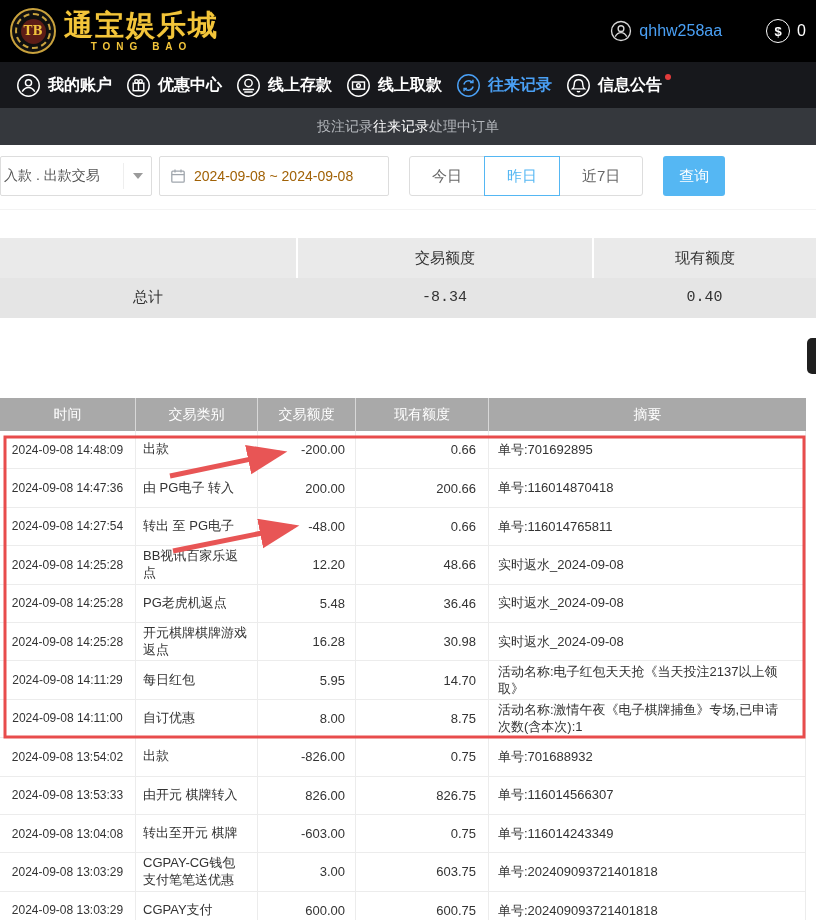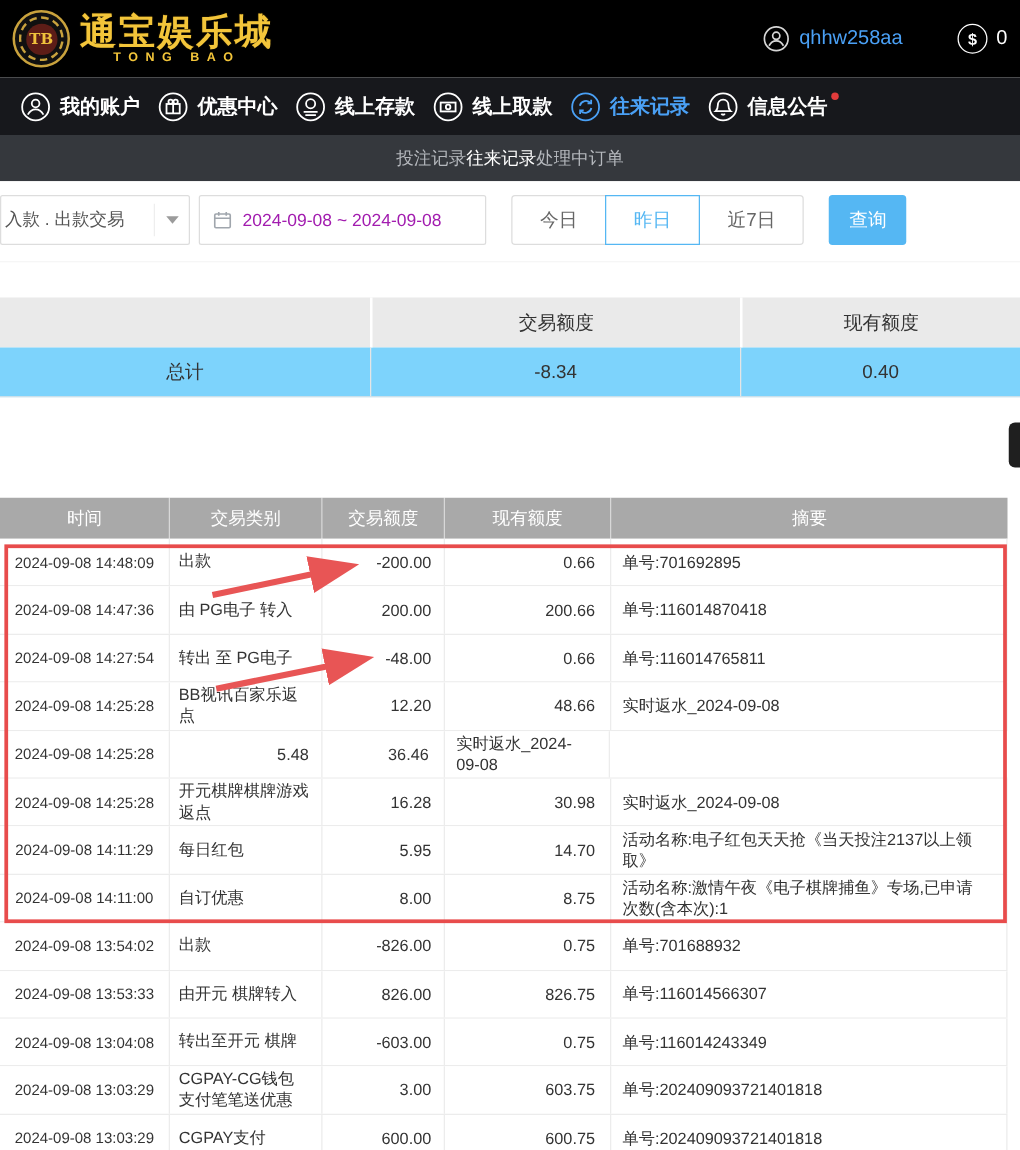--- a/index.html
+++ b/index.html
@@ -52,42 +52,42 @@
   .filterbar{ height:65px; background:#fff; display:flex; align-items:center;
     padding:0 0 2px 0; border-bottom:1px solid #f3f3f3; }
   .type-select{ width:152px; height:40px; border:1px solid #ddd; border-radius:2px;
     display:flex; align-items:center; justify-content:space-between; padding:0 0 0 3px;
     color:#555; font-size:14px; cursor:pointer; background:#fff; }
   .chev-box{ width:28px; height:26px; border-left:1px solid #eee; display:flex;
     align-items:center; justify-content:center; }
   .chevron{ width:0; height:0; border-left:5px solid transparent; border-right:5px solid transparent;
     border-top:6px solid #9b9b9b; }
   .date-field{ width:230px; height:40px; border:1px solid #ddd; border-radius:2px; margin-left:7px;
-    display:flex; align-items:center; gap:8px; padding:0 10px; color:#a21caf; font-size:14px;
+    display:flex; align-items:center; gap:8px; padding:0 10px; color:#a16207; font-size:14px;
     cursor:pointer; background:#fff; }
   .cal-icon{ width:16px; height:16px; color:#a0a6ad; flex:0 0 auto; }
   .range-group{ display:flex; margin-left:20px; }
   .range-btn{ height:40px; padding:0 22px; background:#fff; border:1px solid #ddd;
     color:#666; font-size:15px; cursor:pointer; margin-left:-1px;
     font-family:inherit; position:relative; }
   .range-btn:first-child{ border-radius:3px 0 0 3px; margin-left:0; }
   .range-btn:last-child{ border-radius:0 3px 3px 0; }
   .range-btn.active{ border:1px solid #55b7f3; color:#55b7f3; z-index:2; }
   .query-btn{ height:40px; width:62px; margin-left:20px; background:#55b7f3; border:none;
     border-radius:3px; color:#fff; font-size:15px; cursor:pointer; font-family:inherit; }
 
   .gap1{ height:28px; background:#fff; }
 
   
   .summary-head, .summary-row{ display:grid; grid-template-columns:296px 296px 1fr; height:40px; }
   .summary-head{ background:#eaeaea; }
   .summary-head .scell{ display:flex; align-items:center; justify-content:center;
     color:#333; font-size:15px; border-left:2px solid #fff; }
   .summary-head .scell:first-child{ border-left:none; }
-  .summary-row{ background:#7dd3fc; border-bottom:1px solid #e5e5e5; }
+  .summary-row{ background:#e5e5e5; border-bottom:1px solid #e5e5e5;font-family:Liberation Mono, monospace; }
   .summary-row .scell{ display:flex; align-items:center; justify-content:center;
     color:#333; font-size:15px; border-left:1px solid #e5e5e5; }
   .summary-row .scell:first-child{ border-left:none; }
 
   .gap2{ height:80px; background:#fff; position:relative; }
   .floating-edge{ position:absolute; right:0; top:20px; width:9px; height:36px;
     background:#1f1f1f; border-radius:5px 0 0 5px; cursor:pointer; }
 
   
   .table-wrap{ width:806px; }
@@ -273,20 +273,21 @@
         </div>
         <div class="trow">
           <div class="tcell c-time">2024-09-08 14:25:28</div>
           <div class="tcell c-type">BB视讯百家乐返点</div>
           <div class="tcell c-amount">12.20</div>
           <div class="tcell c-balance">48.66</div>
           <div class="tcell c-summary">实时返水_2024-09-08</div>
         </div>
         <div class="trow">
           <div class="tcell c-time">2024-09-08 14:25:28</div>
+          <div class="tcell c-type">PG老虎机返点</div>
           <div class="tcell c-amount">5.48</div>
           <div class="tcell c-balance">36.46</div>
           <div class="tcell c-summary">实时返水_2024-09-08</div>
         </div>
         <div class="trow">
           <div class="tcell c-time">2024-09-08 14:25:28</div>
           <div class="tcell c-type">开元棋牌棋牌游戏返点</div>
           <div class="tcell c-amount">16.28</div>
           <div class="tcell c-balance">30.98</div>
           <div class="tcell c-summary">实时返水_2024-09-08</div>

